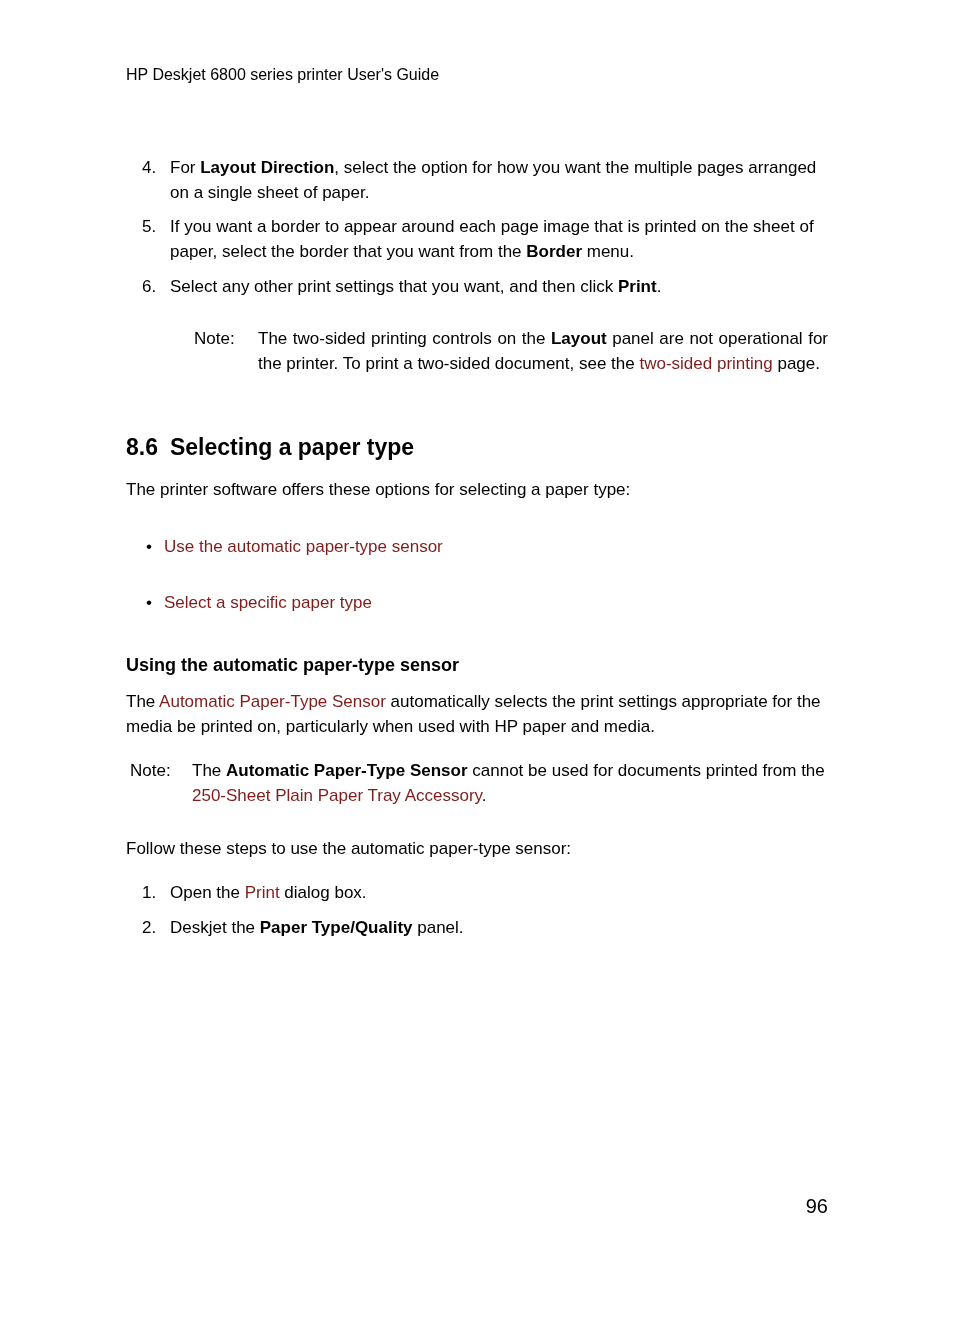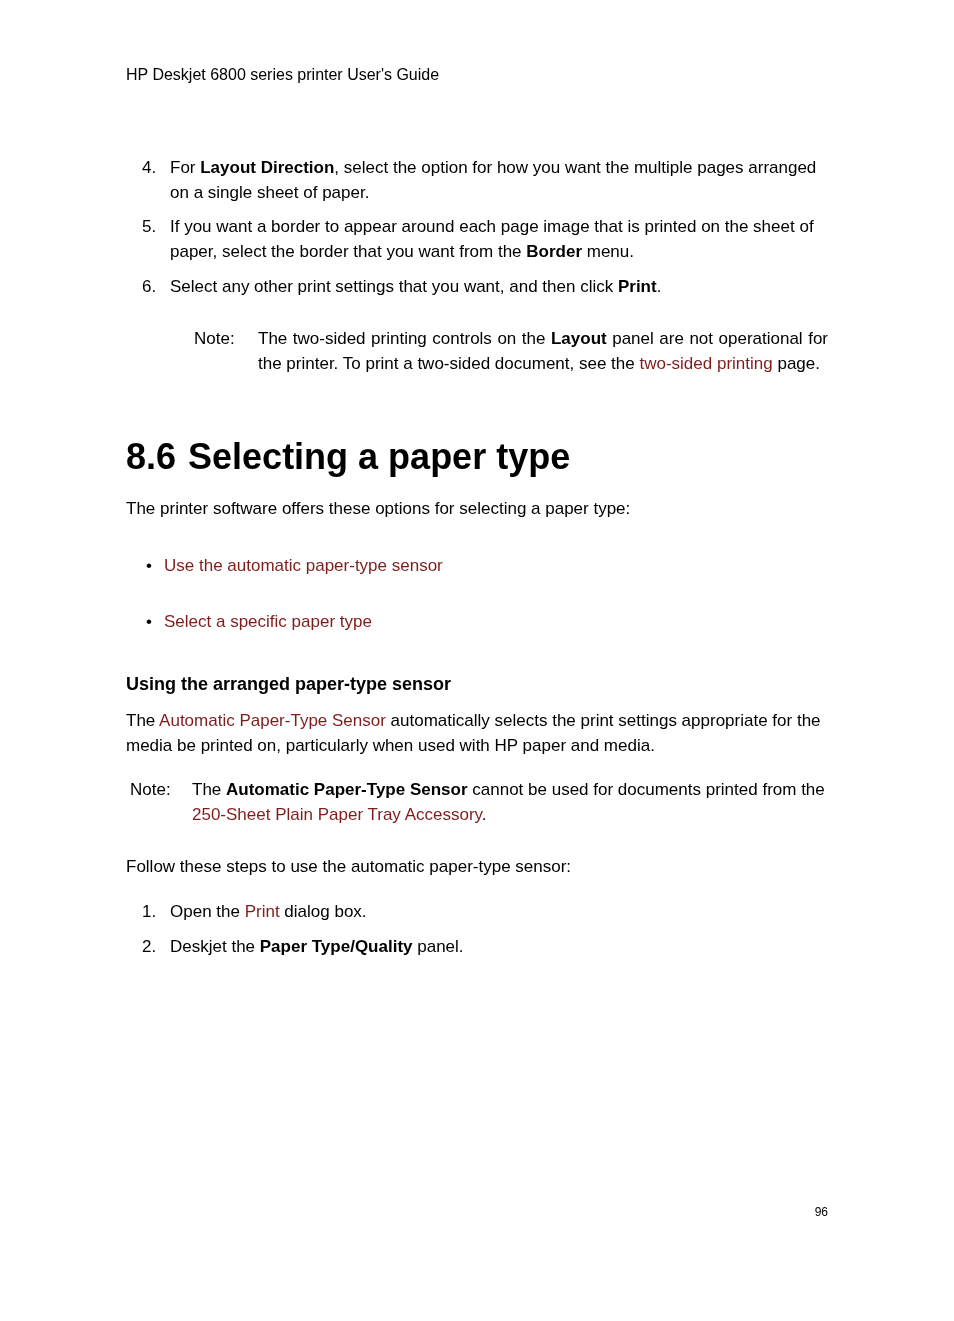--- a/index.html
+++ b/index.html
@@ -40,21 +40,21 @@
       display: flex;
     }
     .note-label {
       min-width: 64px;
     }
     .note-content {
       flex: 1;
       text-align: justify;
     }
     .section-heading {
-      font-size: 36px;
+      font-size: 23px;
       font-weight: bold;
       margin-top: 54px;
       margin-bottom: 14px;
     }
     .section-num {
       margin-right: 12px;
     }
     .intro-para {
       margin-bottom: 22px;
     }
@@ -94,21 +94,21 @@
       color: #7f1d1d;
     }
     .bold {
       font-weight: bold;
       text-align: right;
     }
     .page-number {
       position: absolute;
       bottom: 100px;
       right: 126px;
-      font-size: 12px;
+      font-size: 20px;
     }
   </style>
 </head>
 <body>
 
 <div class="header">HP Deskjet 6800 series printer User's Guide</div>
 
 <ol class="ordered-list">
   <li>
     <span class="num">4.</span>
@@ -135,21 +135,21 @@
   <span class="section-num">8.6</span><span>Selecting a paper type</span>
 </h2>
 
 <p class="intro-para">The printer software offers these options for selecting a paper type:</p>
 
 <ul class="bullet-list">
   <li><span class="link">Use the automatic paper-type sensor</span></li>
   <li><span class="link">Select a specific paper type</span></li>
 </ul>
 
-<h3 class="subsection-heading">Using the arranged paper-type sensor</h3>
+<h3 class="subsection-heading">Using the automatic paper-type sensor</h3>
 
 <p class="para">
   <span>The </span><span class="link">Automatic Paper-Type Sensor</span><span> automatically selects the print settings appropriate for the media be printed on, particularly when used with HP paper and media.</span>
 </p>
 
 <div class="note-block-2">
   <div class="note-label">Note:</div>
   <div>
     <span>The </span><span class="bold">Automatic Paper-Type Sensor</span><span> cannot be used for documents printed from the </span><span class="link">250-Sheet Plain Paper Tray Accessory</span><span>.</span>
   </div>

